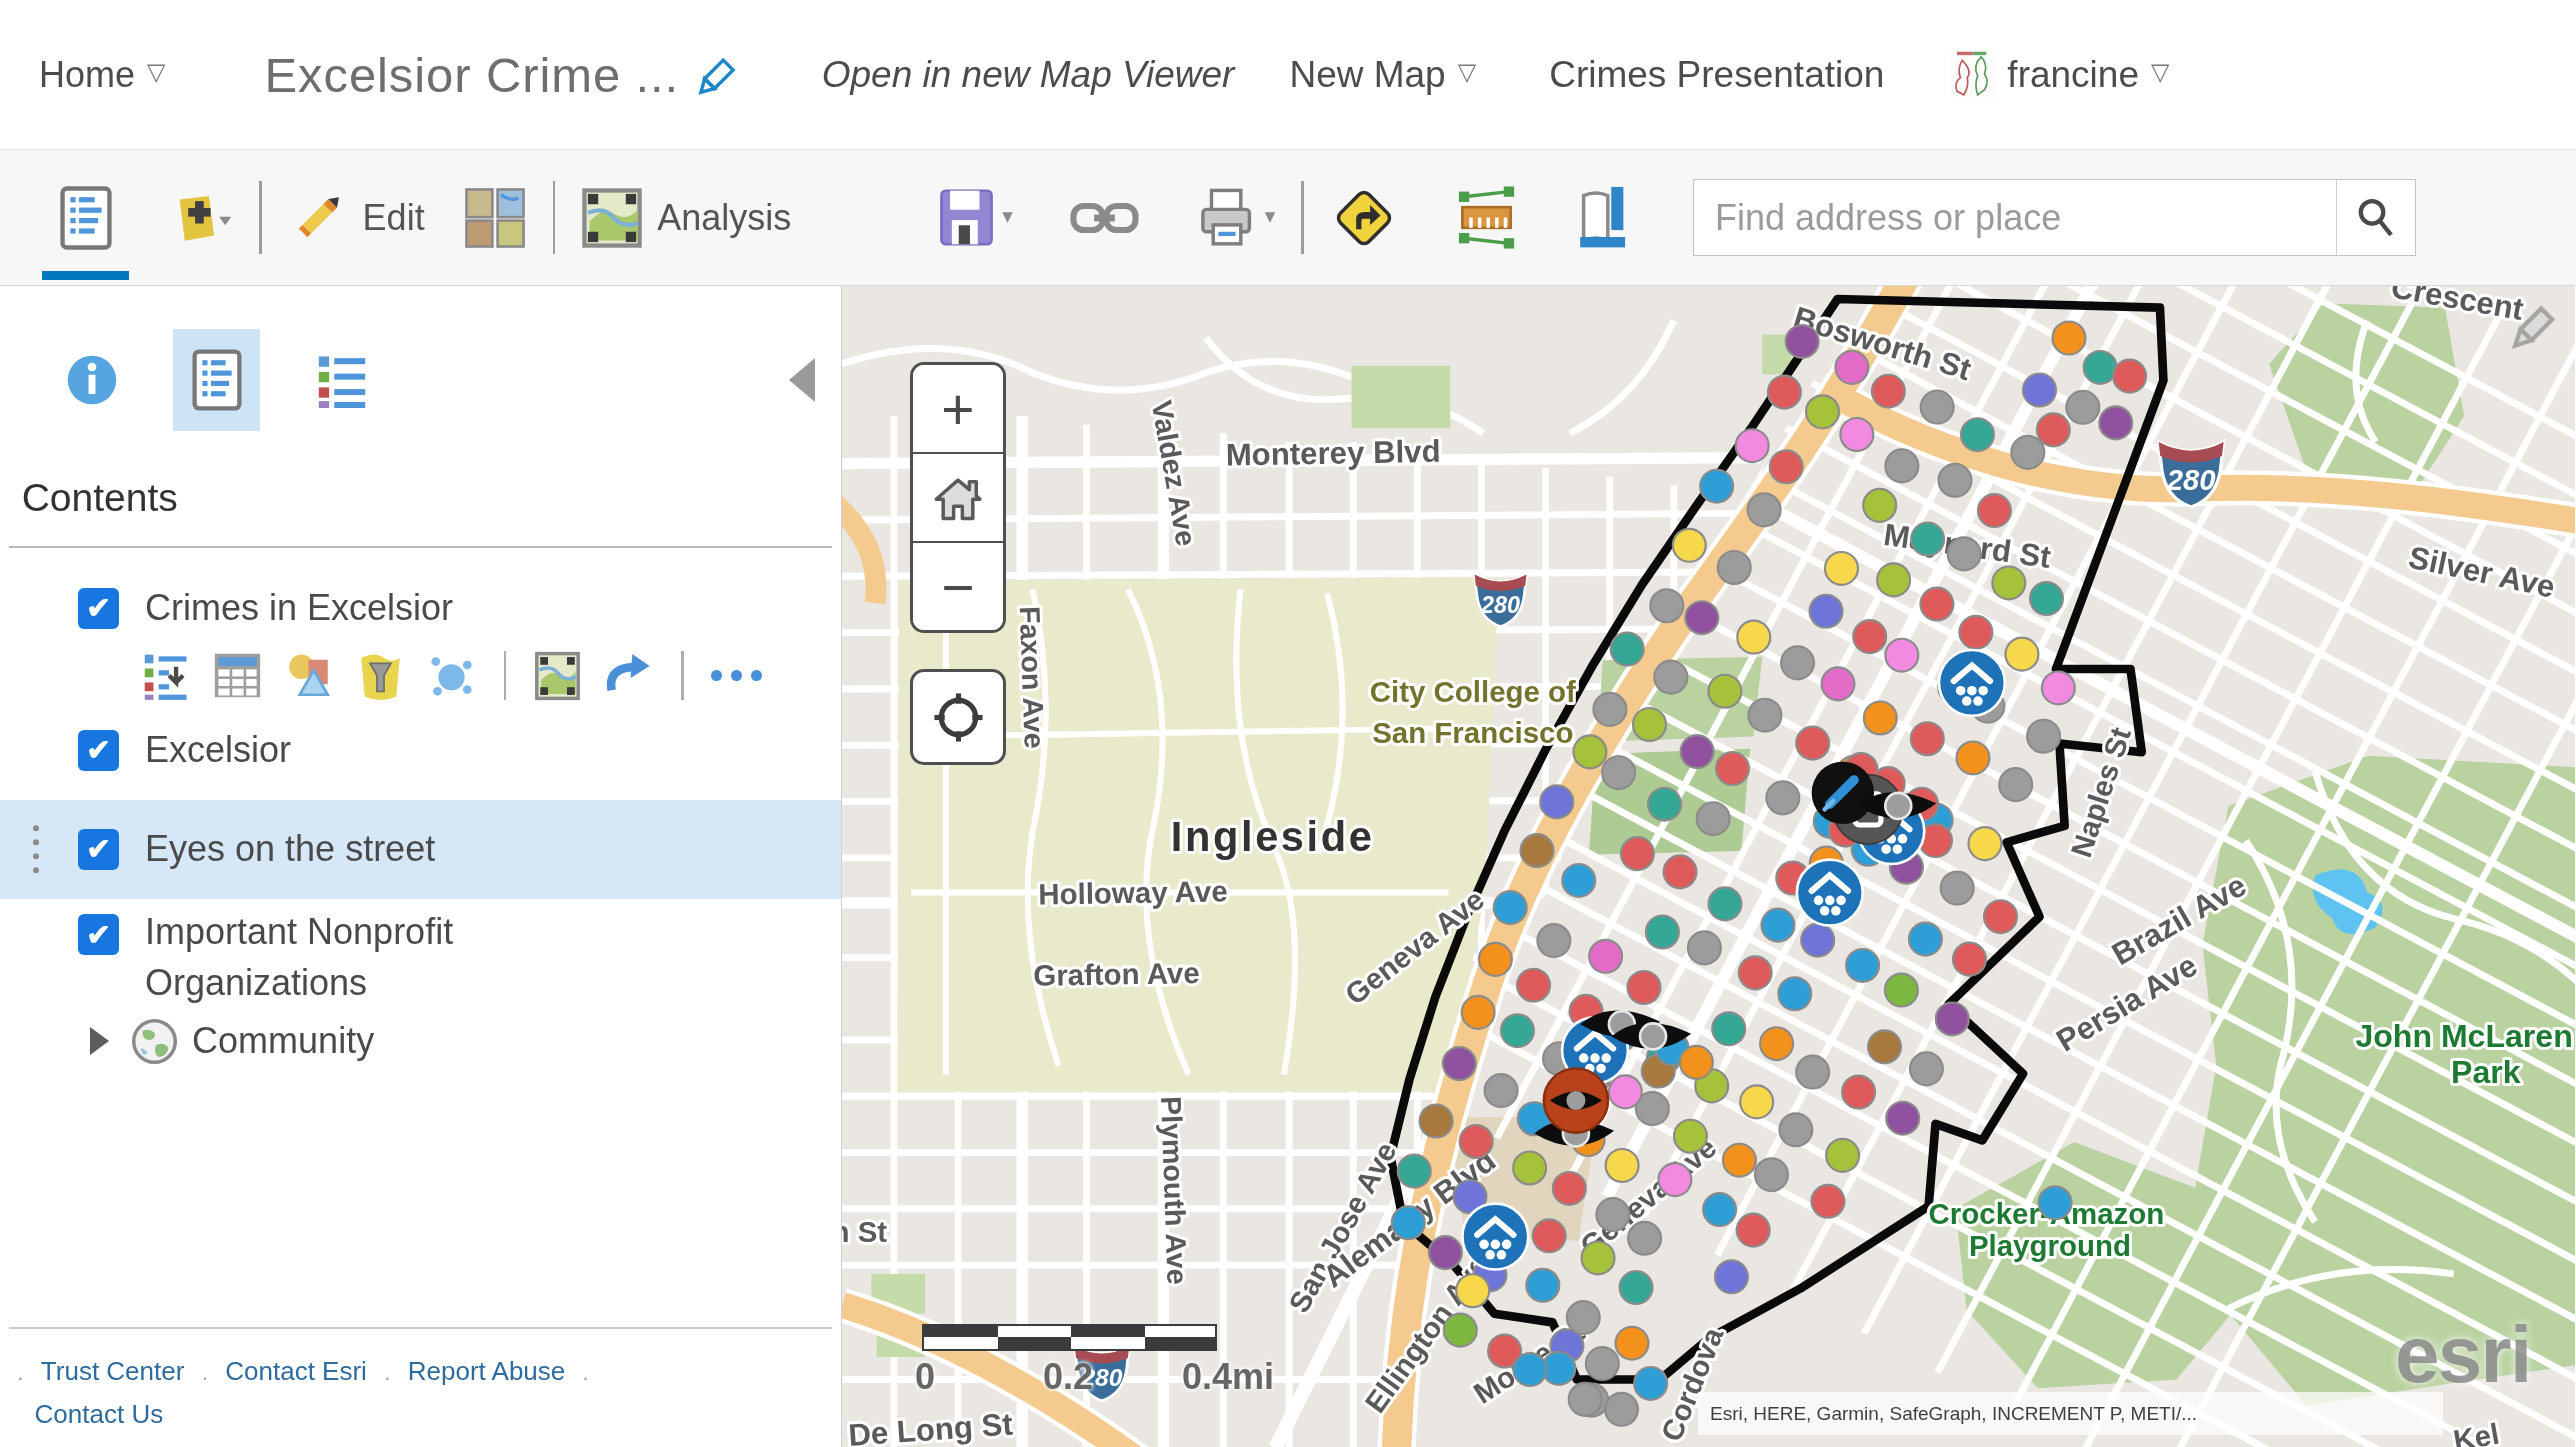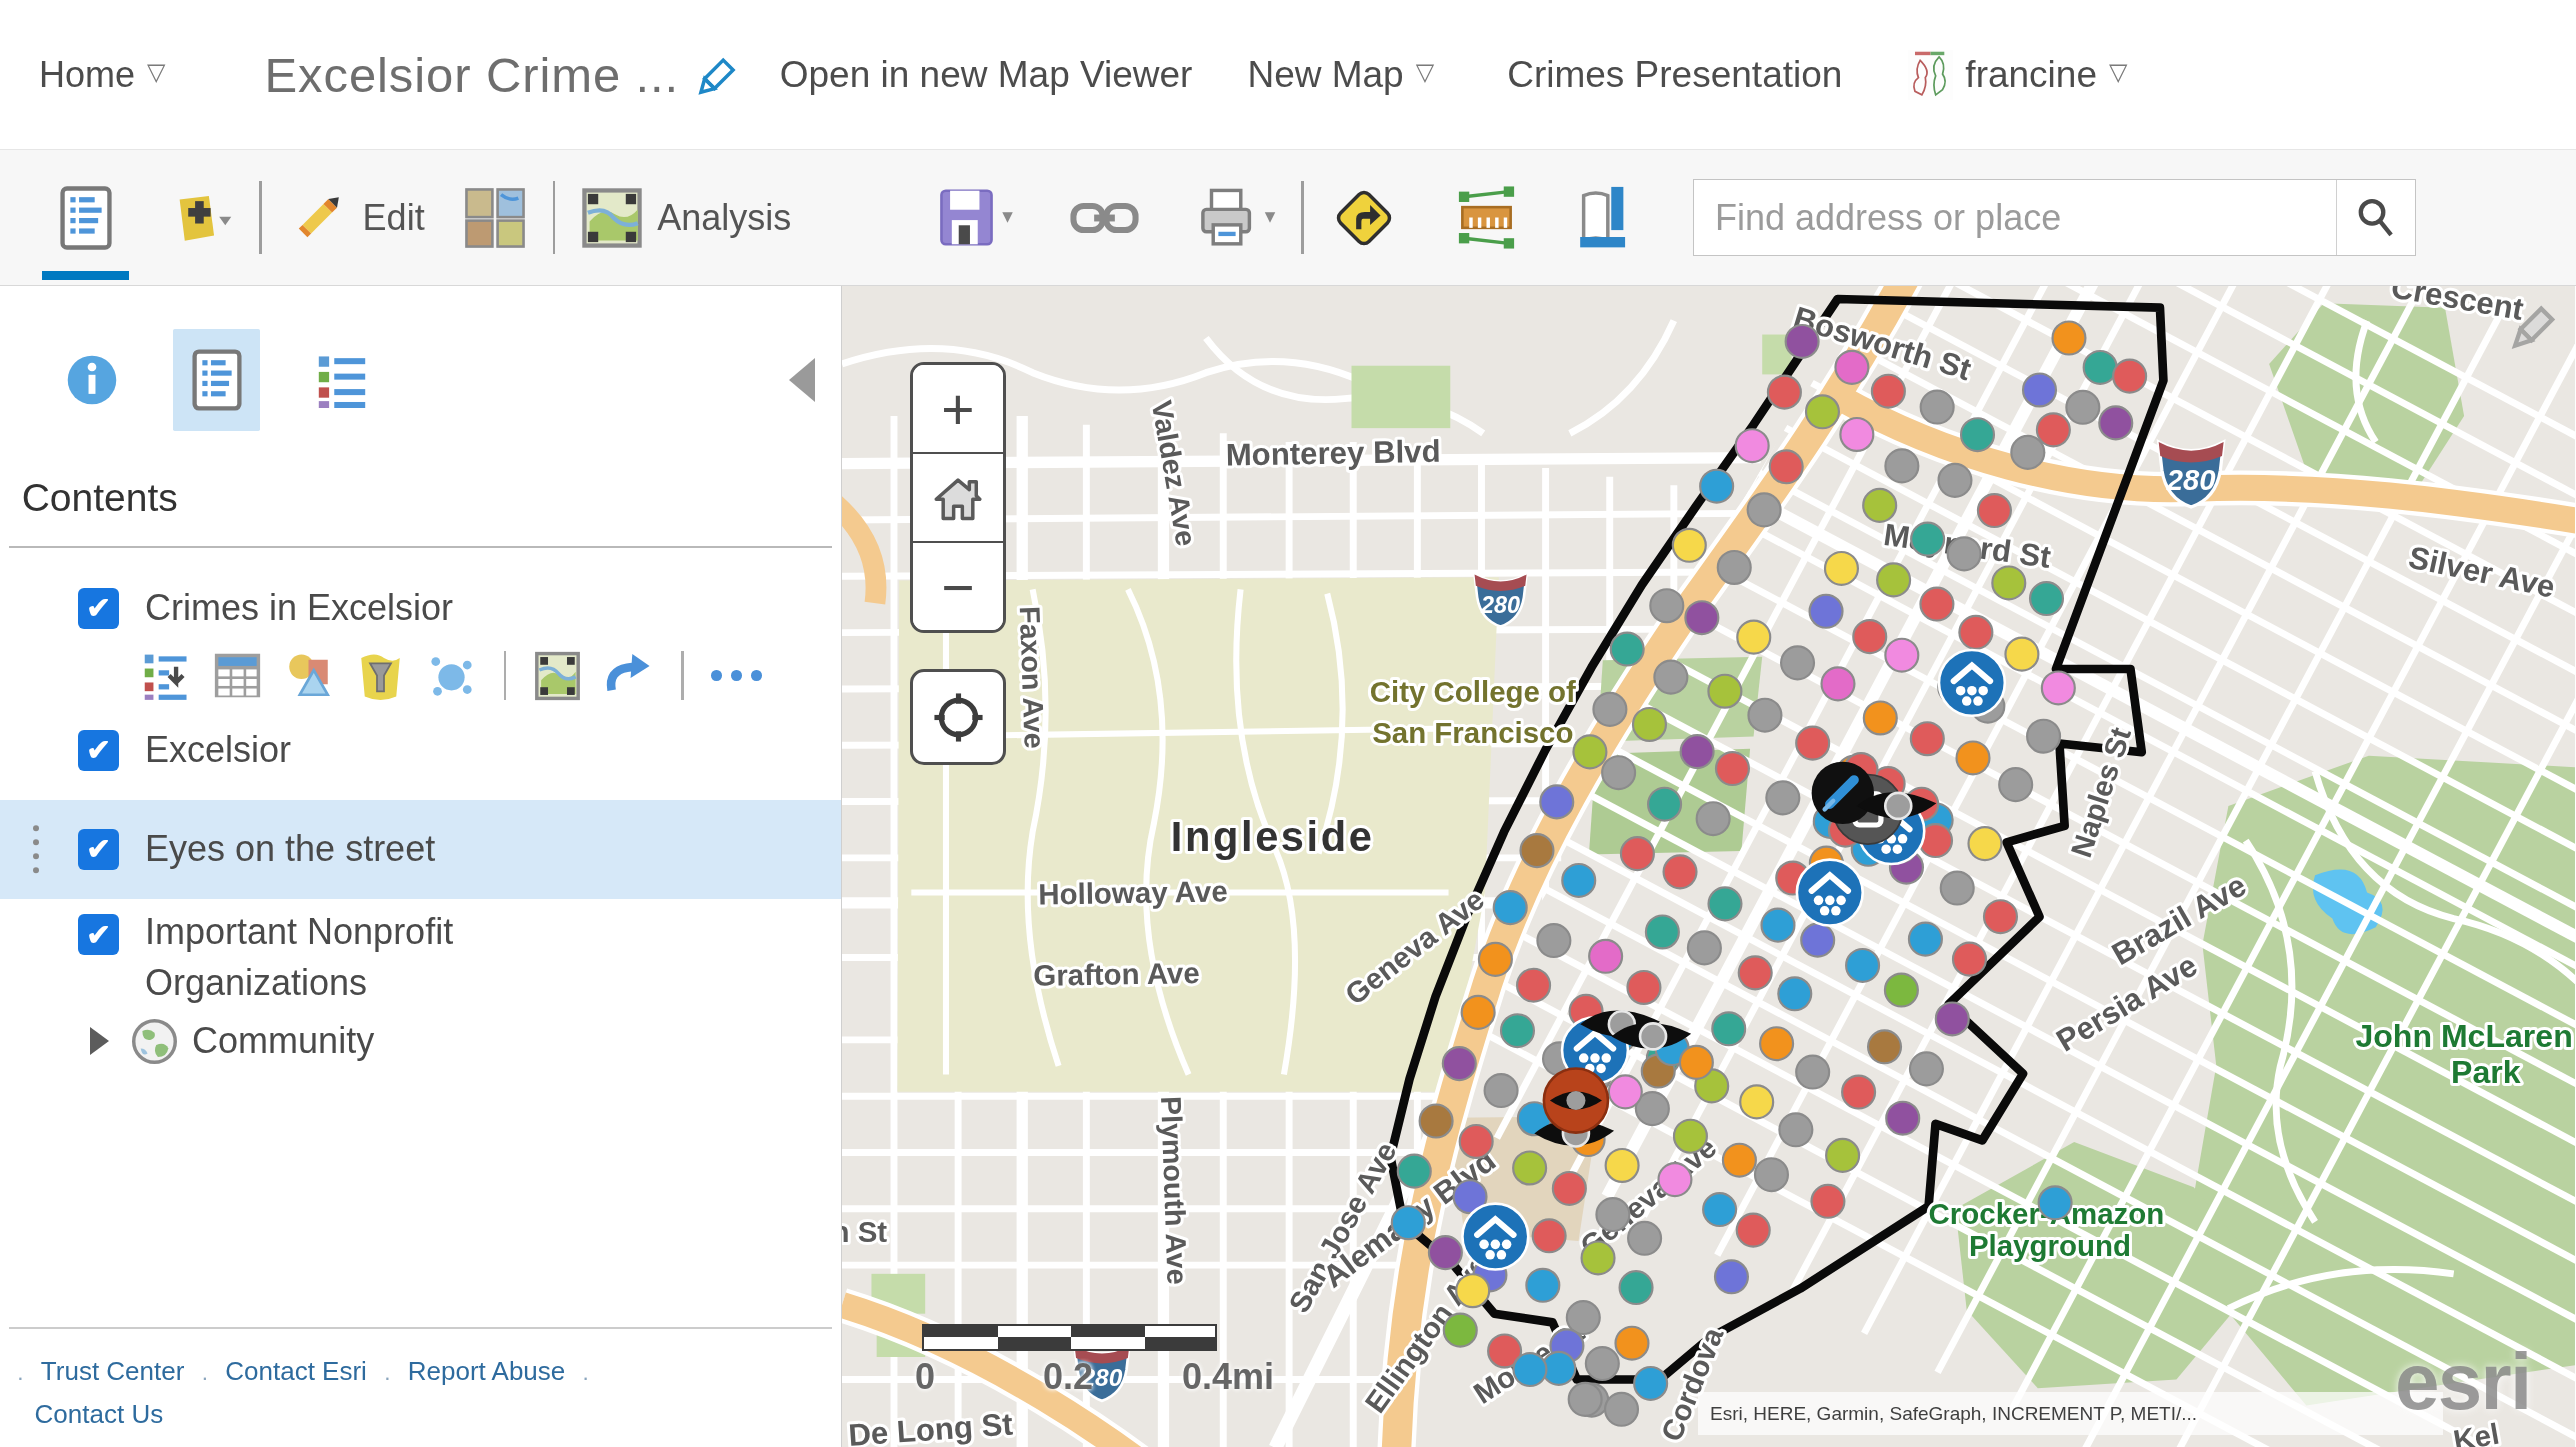--- a/index.html
+++ b/index.html
@@ -4,21 +4,21 @@
 <style>
   html,body{margin:0;padding:0;}
   body{width:2576px;height:1448px;overflow:hidden;background:#fff;font-family:"Liberation Sans",sans-serif;-webkit-font-smoothing:antialiased;}
   .hdr{height:149px;display:flex;align-items:center;background:#fff;padding-left:25px;}
   .hdr-home{font-size:36px;color:#4c4c4c;margin-left:14px;}
   .caret{font-size:24px;color:#7a7a7a;margin:0 12px;transform:translateY(-3.5px);display:inline-block;}
   .caret-sm{font-size:21px;color:#8a8a8a;margin-left:7px;transform:translateY(-1.7px);display:inline-block;}
   .hdr-title{font-size:49px;color:#6e6e6e;margin-left:87px;letter-spacing:0.9px;}
   .hdr-pencil{margin-left:15.6px;transform:translateY(5.2px);}
   .hdr-item{font-size:37px;color:#4c4c4c;cursor:pointer;}
-  .m-open{margin-left:36px;} .m-new{margin-left:55px;} .m-create{margin-left:61px;}
+  .m-open{margin-left:78px;font-style:italic;} .m-new{margin-left:55px;} .m-create{margin-left:61px;}
   .avatar{width:45px;height:50px;margin-left:66px;background:#fdfdfd;display:inline-block;}
   .hdr-user{font-size:37px;color:#4c4c4c;margin-left:12px;}
   .tb{height:135px;background:#f7f7f7;border-top:0.9px solid #e6e6e6;border-bottom:0.9px solid #d8d8d8;display:flex;align-items:center;}
   .tbtn{display:flex;align-items:center;height:135px;cursor:pointer;position:relative;}
   .tbtn .lbl{font-size:36px;color:#545454;margin-left:14px;}
   .underline{position:absolute;left:0;bottom:5.2px;height:8.7px;width:100%;background:#0079c1;}
   .tdiv{width:2.6px;height:73px;background:#9d9d9d;margin:0 26px;}
   .searchbox{margin-left:61px;display:flex;height:75px;border:1.7px solid #c4c4c4;background:#fff;}
   .searchbox input{width:600px;border:0;outline:none;font-size:36px;color:#555;padding:0 21px;font-family:"Liberation Sans",sans-serif;}
   .searchbox input::placeholder{color:#9b9b9b;}
@@ -57,21 +57,21 @@
   .zbtn + .zbtn{border-top:2.6px solid #4f4f4f;}
   .locate{position:absolute;left:68px;top:383px;width:90px;height:90px;background:#fff;border:3.5px solid #4f4f4f;border-radius:14px;display:flex;align-items:center;justify-content:center;cursor:pointer;z-index:5;}
   .scalebar{position:absolute;left:80px;top:1038px;width:295px;z-index:5;}
   .sb-rows{border:2.6px solid #3b3b3b;background:#fff;}
   .sb-row{height:11.3px;background-image:repeating-linear-gradient(90deg,#3b3b3b 0 74px,#ffffff 74px 147px);}
   .sb-row.off{background-image:repeating-linear-gradient(90deg,#ffffff 0 74px,#3b3b3b 74px 147px);}
   .sb-labels{position:relative;height:43px;margin-top:5.2px;font-size:36px;font-weight:bold;color:#666;text-shadow:0 0 5.2px #fff,0 0 5.2px #fff;}
   .sb-labels span{position:absolute;top:0;}
   .attrib{position:absolute;left:856px;top:1106px;width:745px;height:43px;background:rgba(255,255,255,0.72);display:flex;align-items:center;z-index:6;}
   .attrib span{font-size:19px;color:#3f3f3f;margin-left:12px;white-space:nowrap;}
-  .esrilogo{position:absolute;left:1553px;top:1050px;font-size:80px;font-weight:bold;color:#8f8f8f;opacity:0.88;z-index:6;text-shadow:0 0 8.7px #fff;letter-spacing:-1.7px;}
+  .esrilogo{position:absolute;left:1553px;top:1023px;font-size:80px;font-weight:bold;color:#8f8f8f;opacity:0.88;z-index:6;text-shadow:0 0 8.7px #fff;letter-spacing:-1.7px;}
   .cornerpencil{position:absolute;left:1662px;top:17.3px;z-index:6;opacity:0.75;}
 </style>
 </head>
 <body>
 
 <div class="hdr">
   <span class="hdr-home">Home</span>
   <span class="caret">▽</span>
   <span class="hdr-title">Excelsior Crime ...</span>
   <span class="hdr-pencil">

